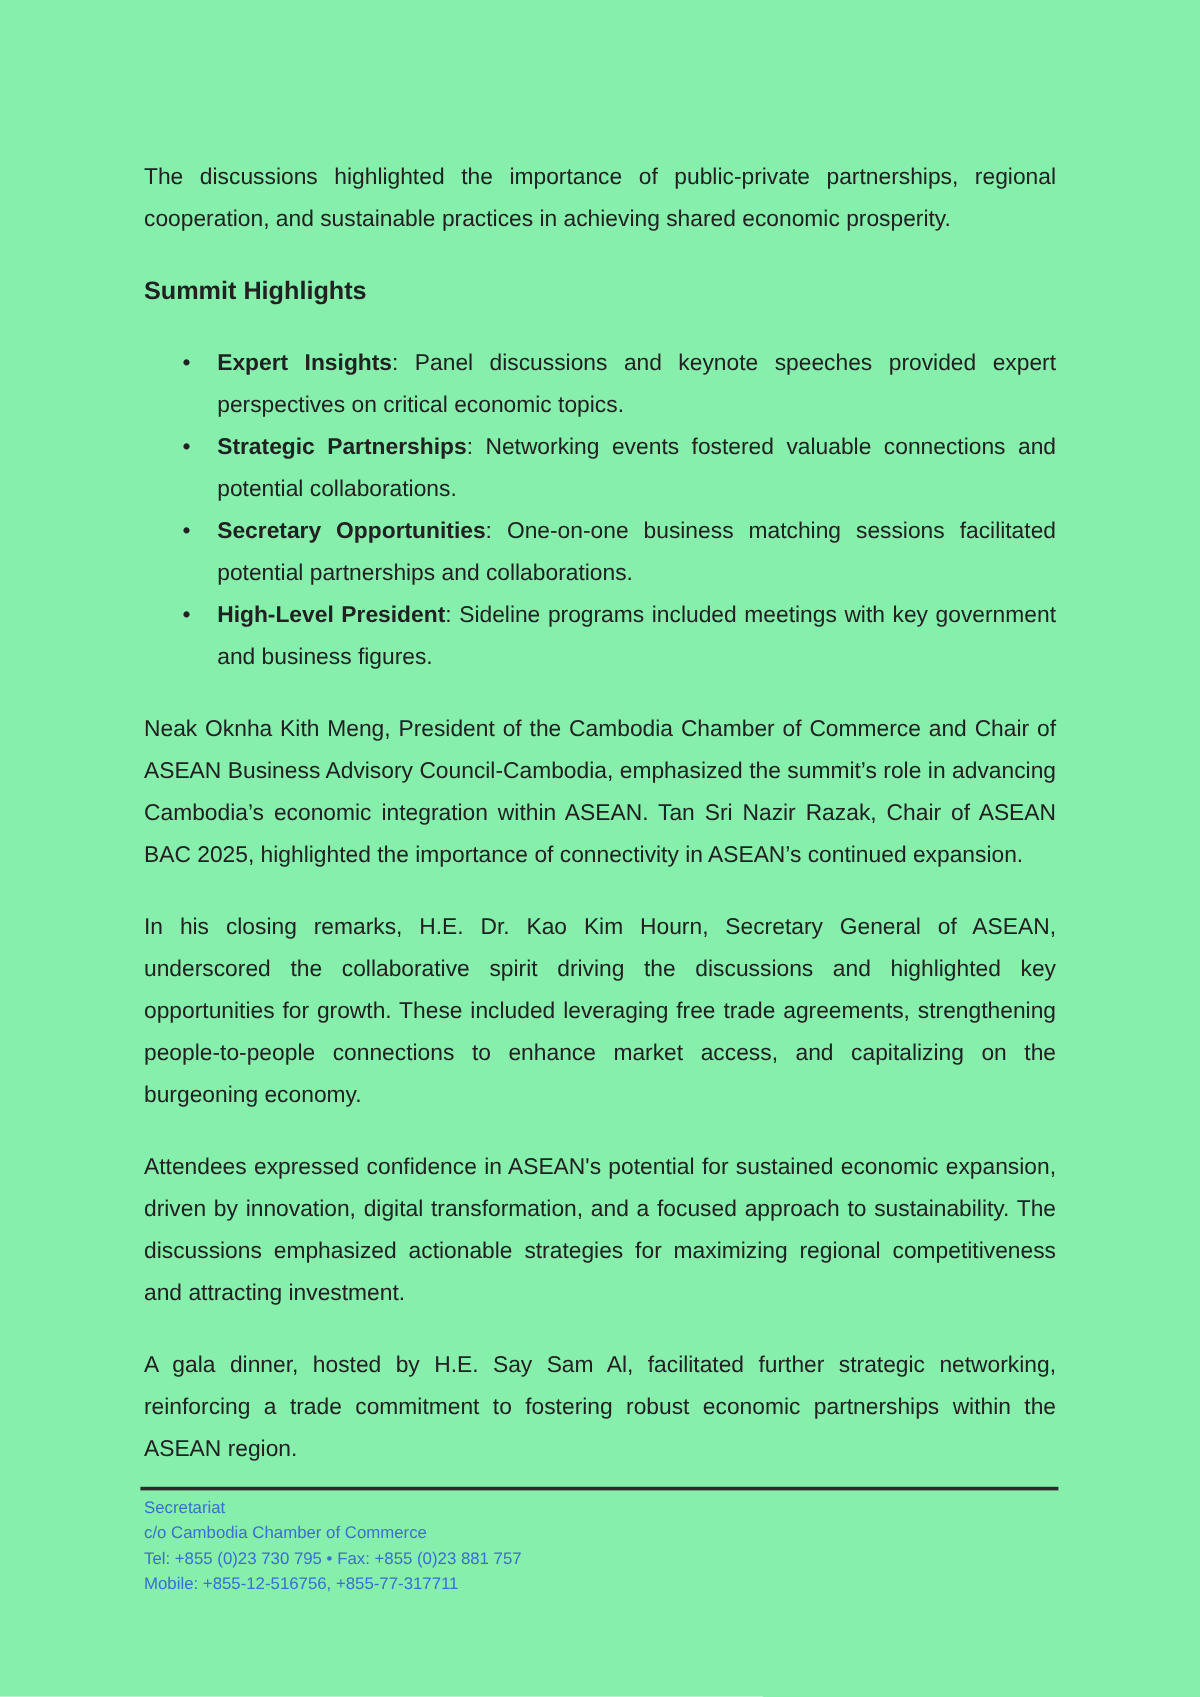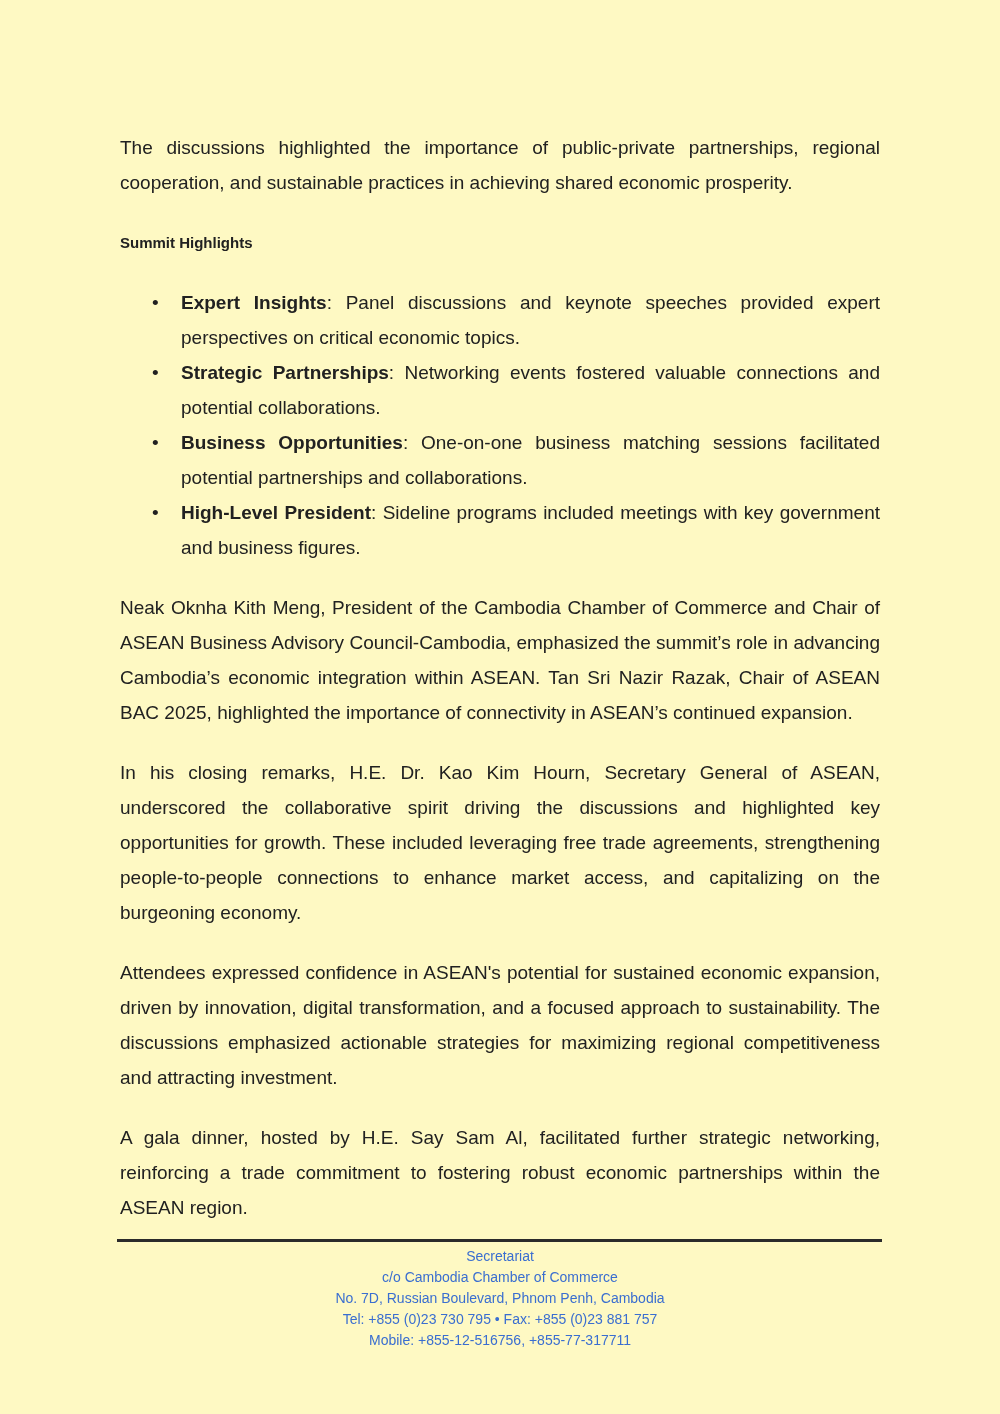--- a/index.html
+++ b/index.html
@@ -5,38 +5,38 @@
   html, body {
     margin: 0;
     padding: 0;
     background: #ffffff;
   }
   .page {
     position: relative;
     width: 1000px;
     height: 1414px;
     margin: 0 auto;
-    background: #fef9c3;
+    background: #86efac;
     box-sizing: border-box;
     padding: 130px 120px 0 120px;
     font-family: "Liberation Sans", sans-serif;
     color: #212121;
     overflow: hidden;
   }
   .body-par {
     font-size: 19px;
     line-height: 35px;
     text-align: justify;
     margin: 0 0 25px 0;
   }
   #paragraphs .body-par:last-child {
     margin-bottom: 0;
   }
   .heading {
-    font-size: 15px;
+    font-size: 21px;
     line-height: 35px;
     font-weight: bold;
     margin: 0 0 25px 0;
   }
   ul.bullets {
     list-style: none;
     margin: 0 0 25px 0;
     padding: 0;
   }
   ul.bullets li {
@@ -54,52 +54,51 @@
   .term {
     font-weight: bold;
   }
   hr.divider {
     border: none;
     border-top: 3px solid #2b2b2b;
     margin: 14px 0 4px -3px;
     width: calc(100% + 5px);
   }
   .footer {
-    text-align: center;
+    text-align: left;
     font-size: 14px;
     line-height: 21px;
     color: #3a6ed0;
   }
 </style>
 </head>
 <body>
 
 <div class="page">
 
   <p class="body-par">The discussions highlighted the importance of public-private partnerships, regional cooperation, and sustainable practices in achieving shared economic prosperity.</p>
 
   <h2 class="heading">Summit Highlights</h2>
 
   <ul class="bullets" id="bullet-list">
       <li><span class="marker">•</span><span class="term">Expert Insights</span><span>: Panel discussions and keynote speeches provided expert perspectives on critical economic topics.</span></li>
       <li><span class="marker">•</span><span class="term">Strategic Partnerships</span><span>: Networking events fostered valuable connections and potential collaborations.</span></li>
-      <li><span class="marker">•</span><span class="term">Business Opportunities</span><span>: One-on-one business matching sessions facilitated potential partnerships and collaborations.</span></li>
+      <li><span class="marker">•</span><span class="term">Secretary Opportunities</span><span>: One-on-one business matching sessions facilitated potential partnerships and collaborations.</span></li>
       <li><span class="marker">•</span><span class="term">High-Level President</span><span>: Sideline programs included meetings with key government and business figures.</span></li>
     </ul>
 
   <div id="paragraphs">
       <p class="body-par">Neak Oknha Kith Meng, President of the Cambodia Chamber of Commerce and Chair of ASEAN Business Advisory Council-Cambodia, emphasized the summit’s role in advancing Cambodia’s economic integration within ASEAN. Tan Sri Nazir Razak, Chair of ASEAN BAC 2025, highlighted the importance of connectivity in ASEAN’s continued expansion.</p>
       <p class="body-par">In his closing remarks, H.E. Dr. Kao Kim Hourn, Secretary General of ASEAN, underscored the collaborative spirit driving the discussions and highlighted key opportunities for growth. These included leveraging free trade agreements, strengthening people-to-people connections to enhance market access, and capitalizing on the burgeoning economy.</p>
       <p class="body-par">Attendees expressed confidence in ASEAN's potential for sustained economic expansion, driven by innovation, digital transformation, and a focused approach to sustainability. The discussions emphasized actionable strategies for maximizing regional competitiveness and attracting investment.</p>
       <p class="body-par">A gala dinner, hosted by H.E. Say Sam Al, facilitated further strategic networking, reinforcing a trade commitment to fostering robust economic partnerships within the ASEAN region.</p>
     </div>
 
   <hr class="divider" style="border-top-color: rgb(43, 43, 43);">
 
   <div class="footer" id="footer-lines" style="color: rgb(58, 110, 208);">
       <div>Secretariat</div>
       <div>c/o Cambodia Chamber of Commerce</div>
-      <div>No. 7D, Russian Boulevard, Phnom Penh, Cambodia</div>
       <div>Tel: +855 (0)23 730 795 • Fax: +855 (0)23 881 757</div>
       <div>Mobile: +855-12-516756, +855-77-317711</div>
     </div>
 
 </div>
 
 </body></html>

